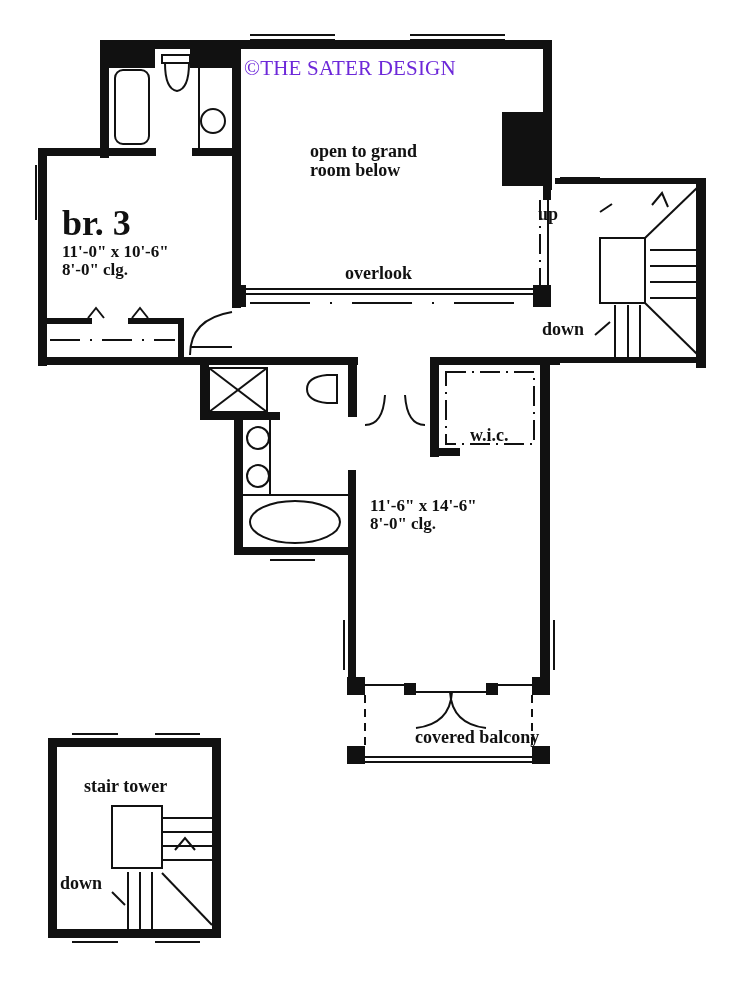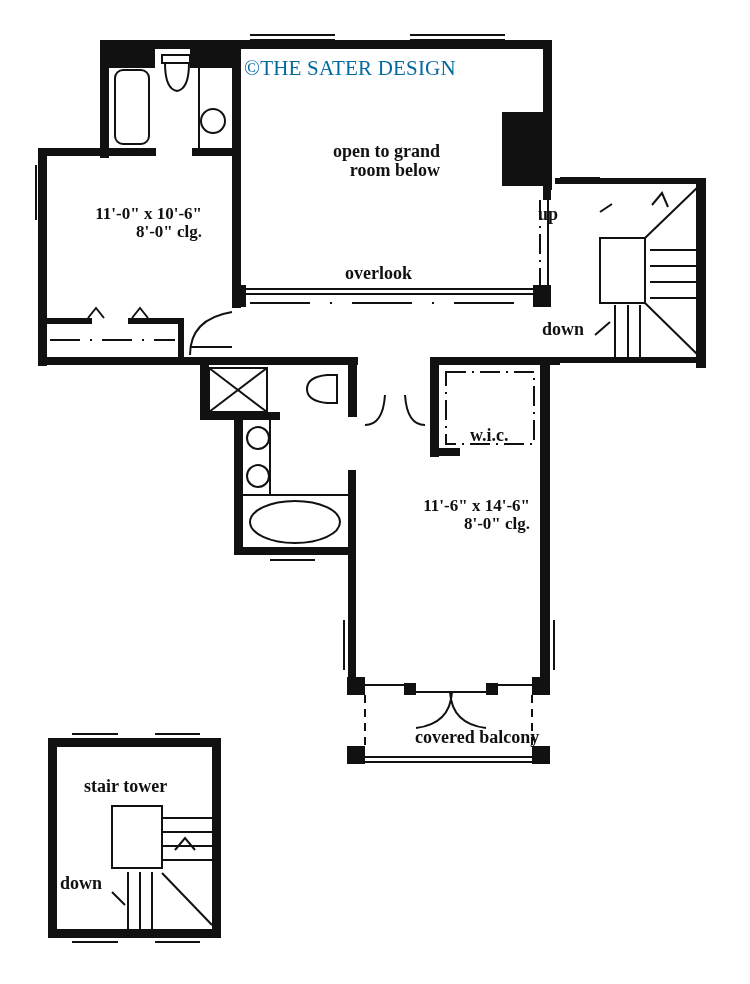--- a/index.html
+++ b/index.html
@@ -1,19 +1,19 @@
 <!DOCTYPE html>
 <html><head>
 <meta charset="utf-8">
 <style>
   html, body { margin: 0; padding: 0; background: #ffffff; }
   body { width: 750px; height: 984px; position: relative; overflow: hidden; }
   #plan { position: absolute; left: 0; top: 0; width: 750px; height: 984px; }
-  .lbl { position: absolute; font-family: "Liberation Serif", "DejaVu Serif", serif; color: #111; font-weight: bold; white-space: nowrap; text-align: right; line-height: 1.05; }
-  .copyright { position: absolute; left: 244px; top: 57px; font-family: "Liberation Serif", "DejaVu Serif", serif; font-size: 21px; color: #0369a1; line-height: 1.05; letter-spacing: 0.2px; }
+  .lbl { position: absolute; font-family: "Liberation Serif", "DejaVu Serif", serif; color: #111; font-weight: bold; white-space: nowrap; text-align: left; line-height: 1.05; }
+  .copyright { position: absolute; left: 244px; top: 57px; font-family: "Liberation Serif", "DejaVu Serif", serif; font-size: 21px; color: #6d28d9; line-height: 1.05; letter-spacing: 0.2px; }
   .room-name-lg { font-size: 36px; }
   .room-dim { font-size: 17px; }
   .room-small { font-size: 18px; }
 </style>
 </head>
 <body>
 
 <svg id="plan" viewBox="0 0 750 984" xmlns="http://www.w3.org/2000/svg">
   <g fill="#111" stroke="none">
 
@@ -175,20 +175,21 @@
 <div class="copyright">
   <div>©THE SATER DESIGN</div>
 </div>
 
 <div class="lbl room-small" style="left:310px; top:142px; width:130px;">
   <div>open to grand</div>
   <div>room below</div>
 </div>
 
 <div class="lbl" style="left:62px; top:205px; width:140px;">
+  <div class="room-name-lg">br. 3</div>
   <div class="room-dim">11'-0" x 10'-6"</div>
   <div class="room-dim">8'-0" clg.</div>
 </div>
 
 <div class="lbl room-small" style="left:345px; top:264px;">overlook</div>
 
 <div class="lbl room-small" style="left:538px; top:205px;">up</div>
 <div class="lbl room-small" style="left:542px; top:320px;">down</div>
 
 <div class="lbl room-small" style="left:470px; top:406px;margin-top:20px;">w.i.c.</div>

